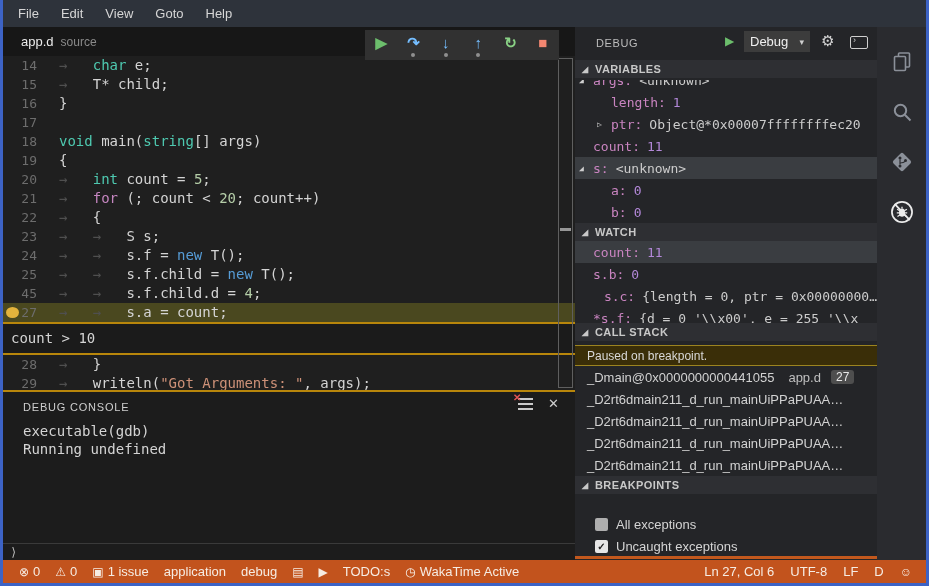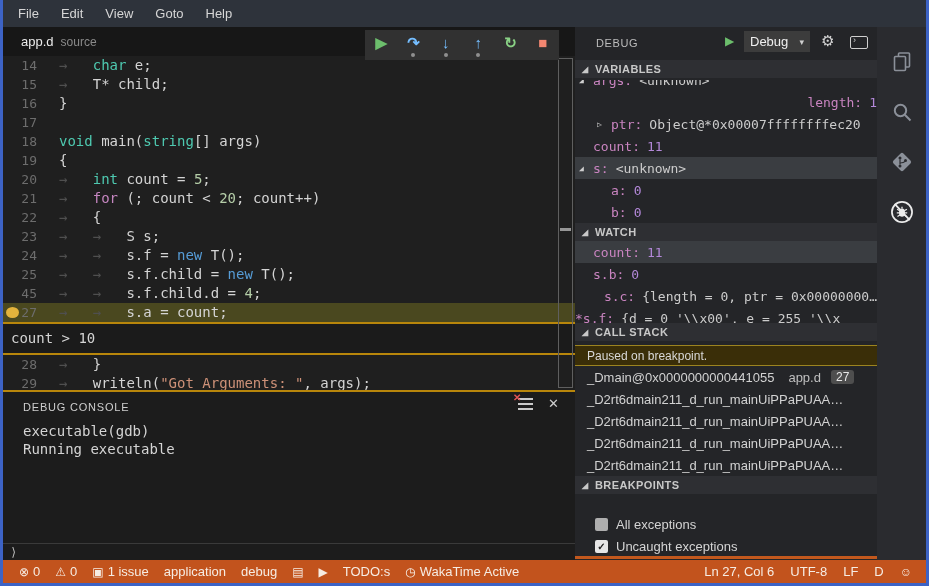--- a/index.html
+++ b/index.html
@@ -152,21 +152,21 @@
       <div id="console">
         <div id="console-header">
           <span id="console-title">DEBUG CONSOLE</span>
           <span id="console-clear">
               <span class="x">✕</span>
             </span>
           <span id="console-close">✕</span>
         </div>
         <div id="console-body">
             <div class="console-line">executable(gdb)</div>
-            <div class="console-line">Running executable</div>
+            <div class="console-line">Running undefined</div>
           </div>
         <div id="console-input"><span>⟩</span></div>
       </div>
     </div>
 
     <div id="sidebar">
       <div class="side-head">
         <span id="sidebar-title">DEBUG</span>
         <span id="sidebar-play">▶</span>
         <div id="config-select">
@@ -178,37 +178,37 @@
             <span>›</span>
           </span>
       </div>
 
       <div class="side-sec-head" style="top:33px">
         <span class="sec-arrow">◢</span>
         <span>VARIABLES</span>
       </div>
       <div class="sec-body" id="variables-body" style="top:53px;height:143px">
           <div class="var-row clipped" style="padding-left: 18px;"><span class="tree-arrow" style="left: 4px;">◢</span><span class="var-name">args:</span><span class="var-val-text">&lt;unknown&gt;</span></div>
-          <div class="var-row" style="padding-left: 36px; justify-content: flex-end;"><span class="var-name">length:</span><span class="var-val-num">1</span></div>
+          <div class="var-row" style="padding-left: 36px;"><span class="var-name">length:</span><span class="var-val-num">1</span></div>
           <div class="var-row" style="padding-left: 36px;"><span class="tree-arrow" style="left: 22px;">▷</span><span class="var-name">ptr:</span><span class="var-val-text">Object@*0x00007ffffffffec20</span></div>
           <div class="var-row" style="padding-left: 18px;"><span class="var-name">count:</span><span class="var-val-num">11</span></div>
           <div class="var-row selected" style="padding-left: 18px;"><span class="tree-arrow" style="left: 4px;">◢</span><span class="var-name">s:</span><span class="var-val-text">&lt;unknown&gt;</span></div>
           <div class="var-row" style="padding-left: 36px;"><span class="var-name">a:</span><span class="var-val-num">0</span></div>
           <div class="var-row" style="padding-left: 36px;"><span class="var-name">b:</span><span class="var-val-num">0</span></div>
         </div>
 
       <div class="side-sec-head" style="top:196px">
         <span class="sec-arrow">◢</span>
         <span>WATCH</span>
       </div>
       <div class="sec-body" id="watch-body" style="top:214px;height:82px">
           <div class="var-row selected" style="padding-left: 18px;"><span class="var-name">count:</span><span class="var-val-num">11</span></div>
           <div class="var-row" style="padding-left: 18px;"><span class="var-name">s.b:</span><span class="var-val-num">0</span></div>
           <div class="var-row" style="padding-left: 18px; justify-content: flex-end;"><span class="var-name">s.c:</span><span class="var-val-text">{length = 0, ptr = 0x00000000…</span></div>
-          <div class="var-row" style=""><span class="var-name">*s.f:</span><span class="var-val-text">{d = 0 '\\x00', e = 255 '\\x</span></div>
+          <div class="var-row" style="padding-left: 18px;"><span class="var-name">*s.f:</span><span class="var-val-text">{d = 0 '\\x00', e = 255 '\\x</span></div>
         </div>
 
       <div class="side-sec-head" style="top:296px">
         <span class="sec-arrow">◢</span>
         <span>CALL STACK</span>
       </div>
       <div id="paused-msg">Paused on breakpoint.</div>
       <div class="sec-body" id="callstack-body" style="top:339px;height:112px">
           <div class="frame">
             <span>_Dmain@0x0000000000441055</span>

